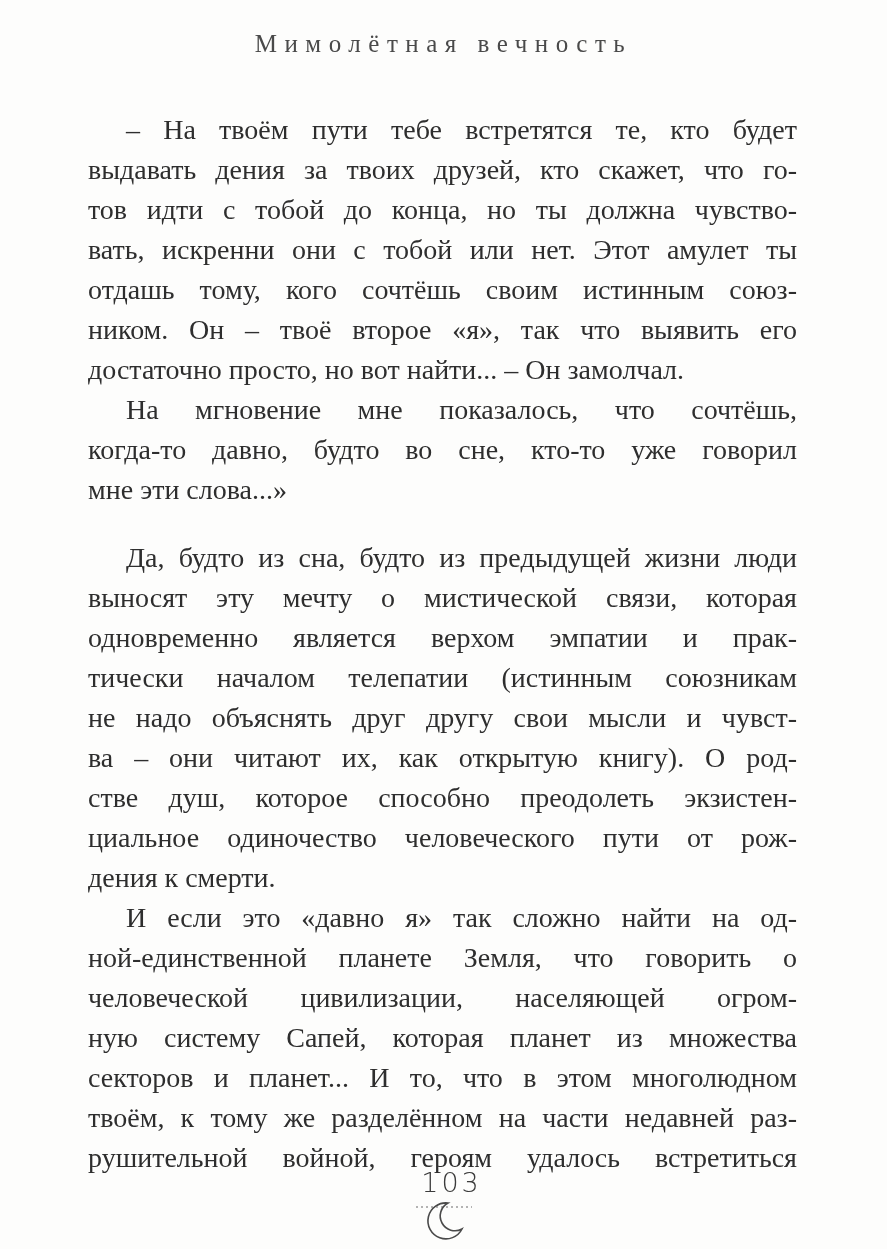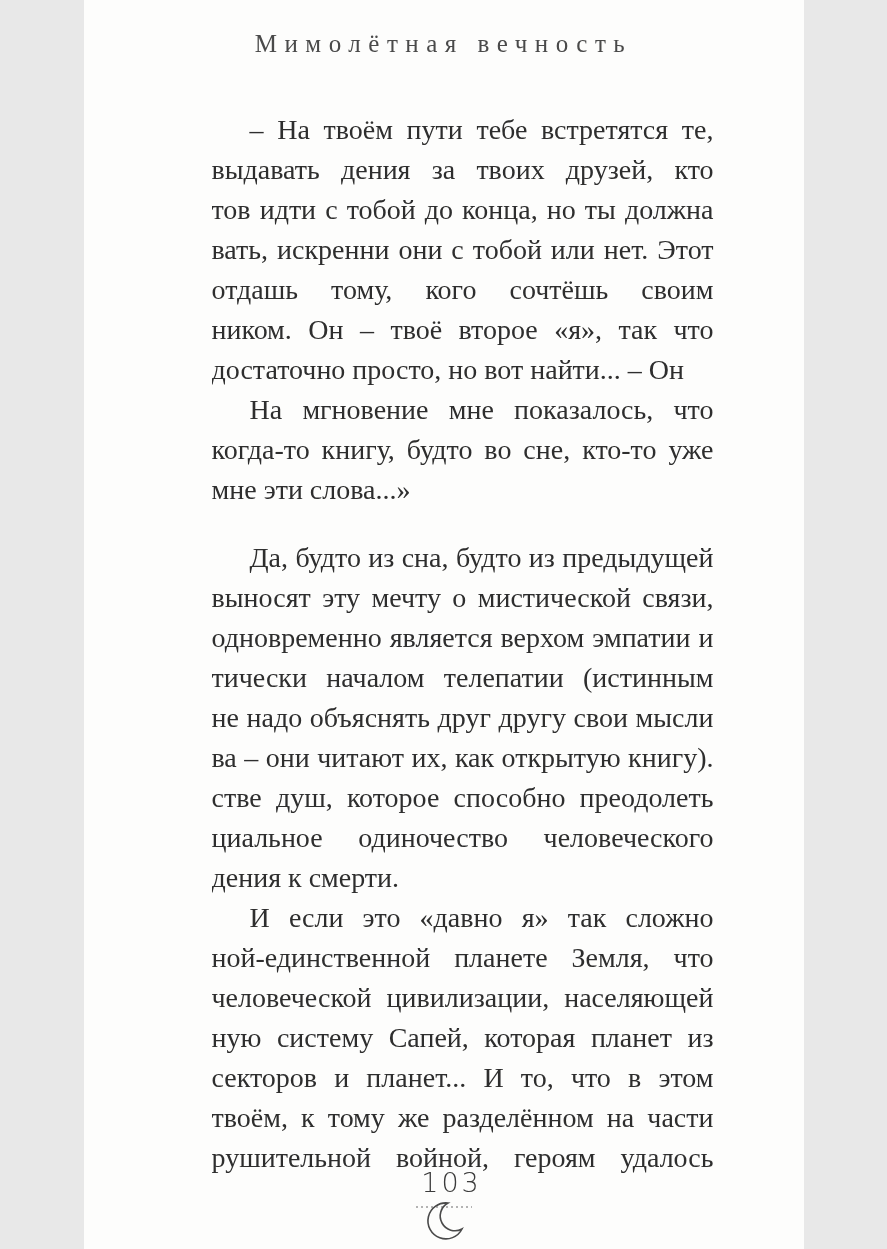--- a/index.html
+++ b/index.html
@@ -2,21 +2,21 @@
 <html><head>
 <meta charset="utf-8">
 <style>
   html, body {
     margin: 0;
     padding: 0;
     background: #e8e8e8;
   }
   .page {
     position: relative;
-    width: 720px;
+    width: 887px;
     height: 1249px;
     margin: 0 auto;
     background: #fdfdfc;
     overflow: hidden;
     font-family: "Liberation Serif", "DejaVu Serif", serif;
   }
   .running-title {
     margin-top: 30px;
     text-align: center;
     font-size: 25px;
@@ -29,21 +29,20 @@
     line-height: 40px;
     color: #2e2e2e;
   }
   .paragraph { margin: 0; }
   .paragraph.spaced { margin-top: 28px; }
   .line {
     height: 40px;
     overflow: hidden;
     text-align: left;
     white-space: normal;
-    margin-left: 40px;
   }
   .line.just {
     text-align: justify;
     text-align-last: justify;
   }
   .line.indent { padding-left: 38px; }
   .footer {
     position: absolute;
     left: 0;
     right: 0;
@@ -77,21 +76,21 @@
         <div class="line indent just">– На твоём пути тебе встретятся те, кто будет</div>
         <div class="line just">выдавать дения за твоих друзей, кто скажет, что го-</div>
         <div class="line just">тов идти с тобой до конца, но ты должна чувство-</div>
         <div class="line just">вать, искренни они с тобой или нет. Этот амулет ты</div>
         <div class="line just">отдашь тому, кого сочтёшь своим истинным союз-</div>
         <div class="line just">ником. Он – твоё второе «я», так что выявить его</div>
         <div class="line">достаточно просто, но вот найти... – Он замолчал.</div>
       </div>
       <div class="paragraph">
         <div class="line indent just">На мгновение мне показалось, что сочтёшь,</div>
-        <div class="line just">когда-то книгу, будто во сне, кто-то уже говорил</div>
+        <div class="line just">когда-то давно, будто во сне, кто-то уже говорил</div>
         <div class="line">мне эти слова...»</div>
       </div>
       <div class="paragraph spaced">
         <div class="line indent just">Да, будто из сна, будто из предыдущей жизни люди</div>
         <div class="line just">выносят эту мечту о мистической связи, которая</div>
         <div class="line just">одновременно является верхом эмпатии и прак-</div>
         <div class="line just">тически началом телепатии (истинным союзникам</div>
         <div class="line just">не надо объяснять друг другу свои мысли и чувст-</div>
         <div class="line just">ва – они читают их, как открытую книгу). О род-</div>
         <div class="line just">стве душ, которое способно преодолеть экзистен-</div>

